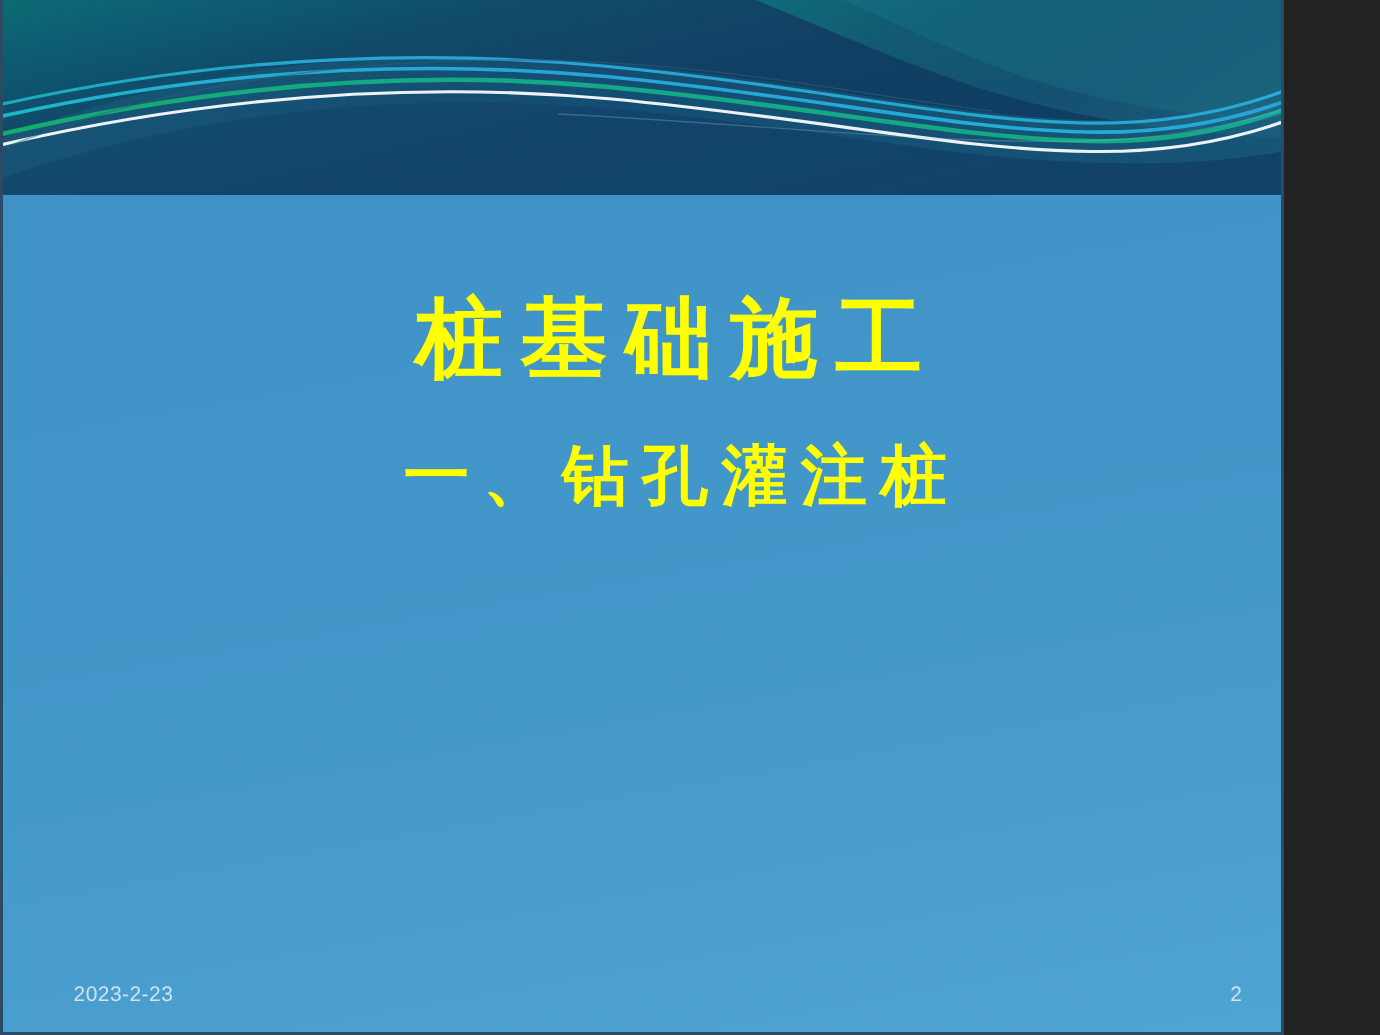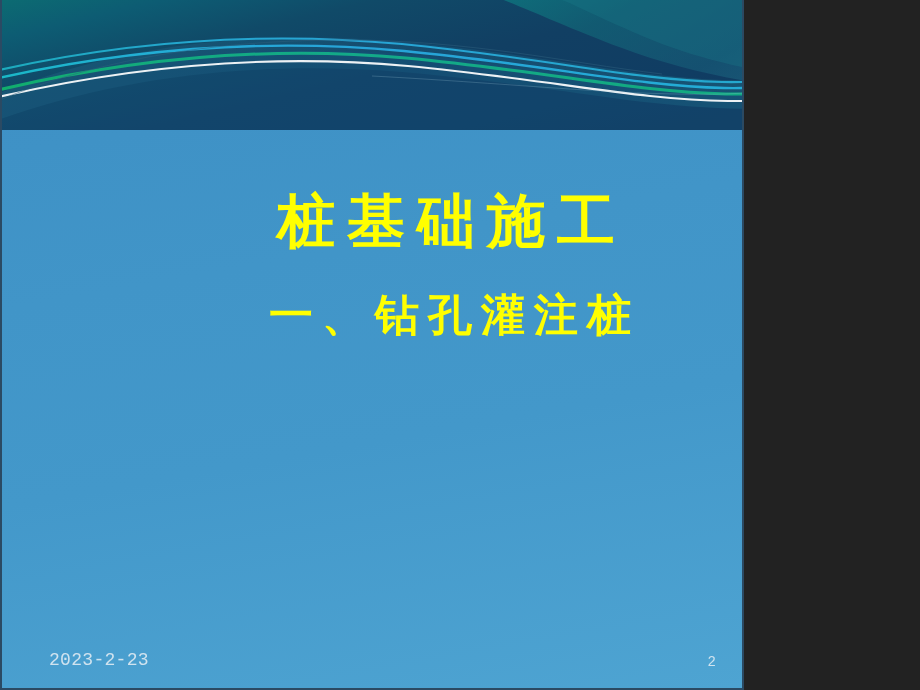--- a/index.html
+++ b/index.html
@@ -2,24 +2,24 @@
 <html><head>
 <meta charset="utf-8">
 <style>
   html, body {
     margin: 0;
     padding: 0;
     background: #222;
   }
   #slide {
     position: relative;
-    width: 744px;
+    width: 856px;
     height: 690px;
     overflow: hidden;
-    font-family: Liberation Mono, monospace;
+    font-family: Liberation Sans, sans-serif;
     box-sizing: border-box;
     border-left: 2px solid #2b4a63;
     border-right: 2px solid #2b4a63;
     border-bottom: 2px solid #2b4a63;
     background: linear-gradient(170deg, #3d8fc4 0%, #4195c8 38%, #4398ca 62%, #4ea4d2 100%);
   }
   
   #header-art {
     position: absolute;
     left: 0; top: 0;
@@ -56,21 +56,21 @@
     margin: 38px 0 0 0;
     padding: 0;
     transform: translateX(-12px);
   }
   
   #footer-date {
     position: absolute;
     left: 47px;
     bottom: 18px;
     color: #dce9f2;
-    font-size: 18px;
+    font-size: 14px;
     letter-spacing: 0.3px;
     opacity: 0.92;
     margin-top: 12px;
   }
   #footer-page {
     position: absolute;
     right: 26px;
     bottom: 18px;
     color: #dce9f2;
     font-size: 14px;

